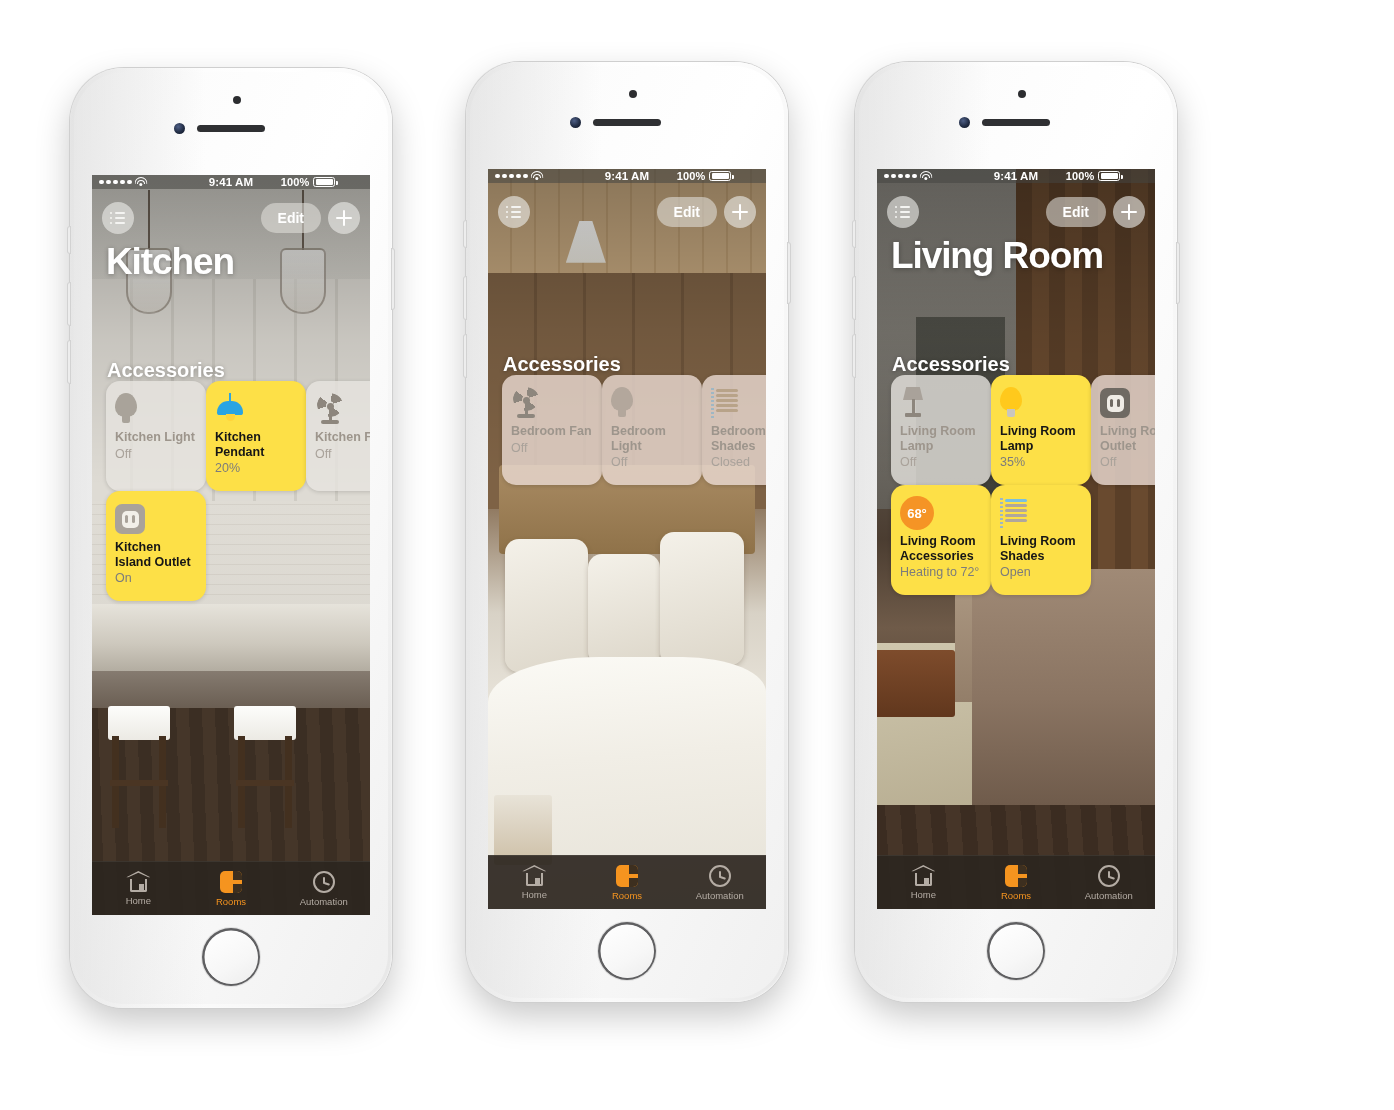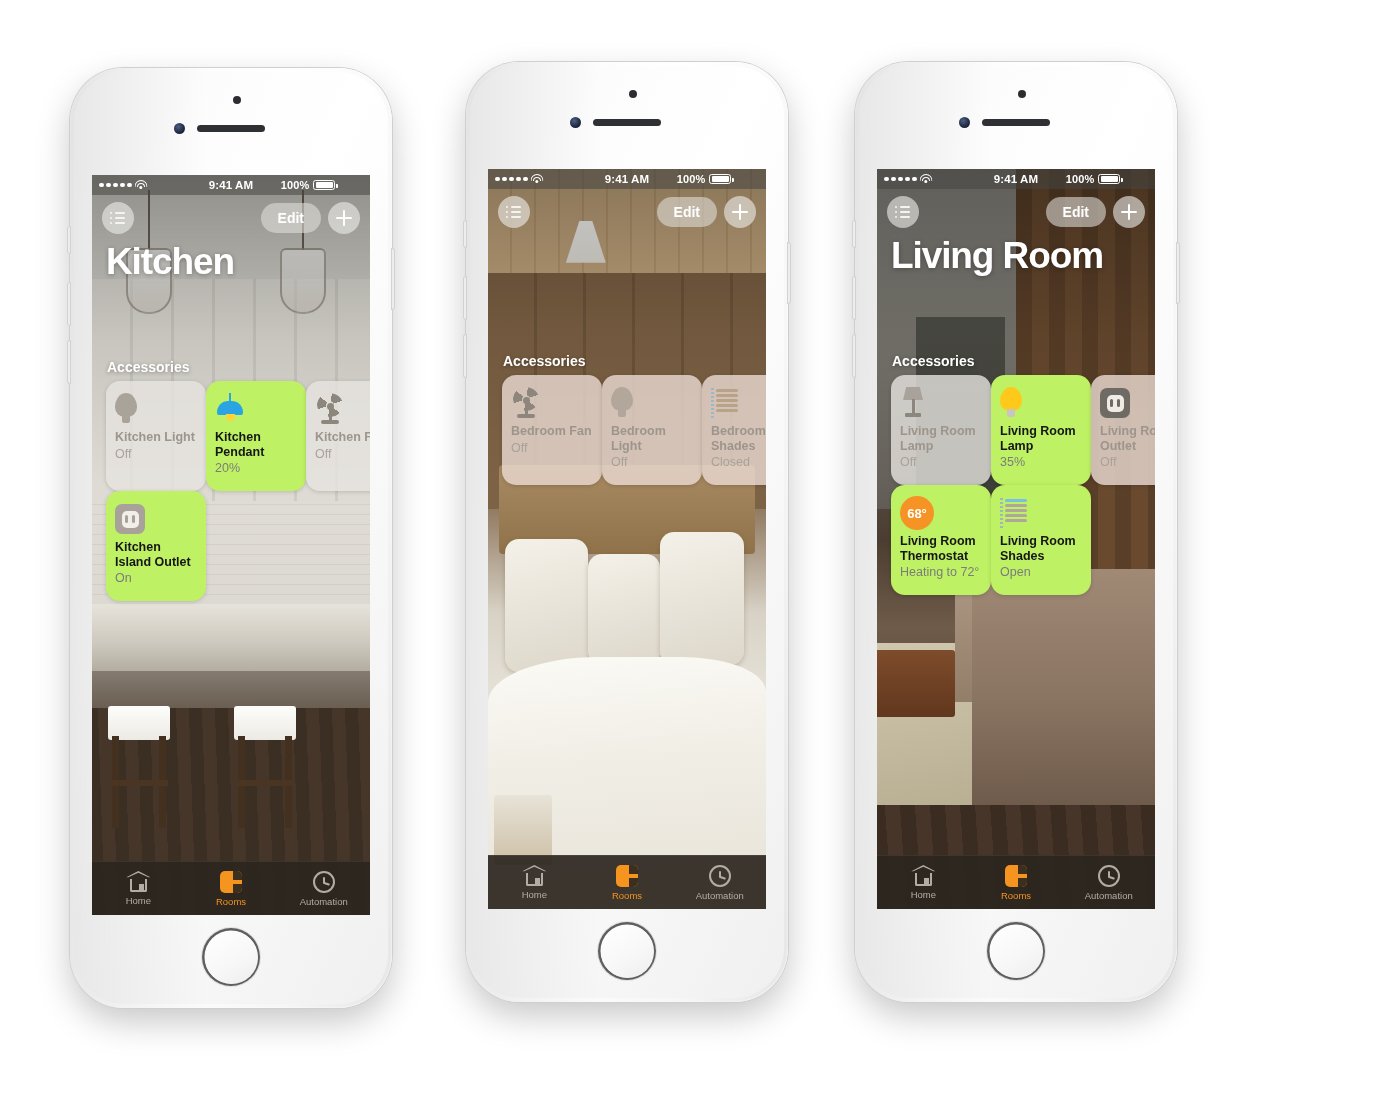--- a/index.html
+++ b/index.html
@@ -131,21 +131,21 @@
            background: linear-gradient(180deg,#a08a76,#8a7462 55%,#6f5b4b); border-radius:16px 0 0 0;}
   .l-sofa2{ position:absolute; right:0; bottom:28%; width:72%; height:16%;
            background: linear-gradient(180deg,#ab9781,#937e69); border-radius:14px 0 0 0;}
   .l-table{ position:absolute; left:-4%; bottom:26%; width:32%; height:9%;
            background: linear-gradient(180deg,#7e4c2c,#61371d); border-radius:3px;}
 
   .scrim { position:absolute; inset:0; background: linear-gradient(180deg, rgba(0,0,0,.30) 0%, rgba(0,0,0,.10) 22%, rgba(0,0,0,0) 42%); }
 
   
   .statusbar {
-    position:absolute; left:0; top:0; width:100%; height:20px;
+    position:absolute; left:0; top:0; width:100%; height:14px;
     display:flex; align-items:center; color:#fff;
     font-size:11px; font-weight:700; letter-spacing:.1px;
     background: rgba(70,70,66,.55);
     padding: 0 7px;
   }
   .sb-left { display:flex; align-items:center; gap:3px; flex:1; }
   .sig-dots { display:flex; gap:2.5px; align-items:center; }
   .sig-dots i { width:4.5px; height:4.5px; border-radius:50%; background:#fff; display:block; }
   .wifi { width:13px; height:10px; position:relative; }
   .wifi i { position:absolute; left:50%; transform:translateX(-50%); border:1.6px solid #fff;
@@ -188,37 +188,37 @@
 
   
   .room-title {
     position:absolute; left:14px; top:66px;
     color:#fff; font-size:37px; font-weight:700; letter-spacing:-1.1px;
     text-shadow: 0 1px 5px rgba(0,0,0,.30);
     white-space:nowrap;
   }
   .section-label {
     position:absolute; left:15px; top:184px;
-    color:#fff; font-size:14px; font-weight:700;
+    color:#fff; font-size:20px; font-weight:700;
     text-shadow: 0 1px 4px rgba(0,0,0,.35);
   }
 
   
   .grid {
     position:absolute; left:14px; top:206px; width:340px;
     display:flex; flex-wrap:wrap; 
   }
   .tile {
     width:100px; height:110px; border-radius:14px;
     padding:9px 9px 8px;
     display:flex; flex-direction:column;
     box-shadow: 0 1px 4px rgba(0,0,0,.16);
     overflow:hidden;
   }
-  .tile.on     { background:#bef264; }
+  .tile.on     { background:#fde047; }
   .tile.off    { background: rgba(232,228,220,.80); }
   .tile.off.warm { background: rgba(232,216,208,.82); }
   .tile.off.cool { background: rgba(230,228,222,.80); }
   .tile-icon { height:38px; display:flex; align-items:center; }
   .tile-name { font-size:12.5px; line-height:14.5px; font-weight:700; margin-top:2px; }
   .tile-state{ font-size:12.5px; line-height:15px; margin-top:2px; }
   .tile.on  .tile-name { color:#161616; }
   .tile.on  .tile-state{ color:#7c7c7c; }
   .tile.off .tile-name { color:#9d958c; }
   .tile.off .tile-state{ color:#a9a29a; }
@@ -713,21 +713,21 @@
                 </div>
               </div>
             </div>
           <div class="tile-name">Living Room Outlet</div>
           <div class="tile-state">Off</div>
         </div>
         <div class="tile on">
           <div class="tile-icon">
               <div class="ic-thermo">68°</div>
             </div>
-          <div class="tile-name">Living Room Thermostat</div>
+          <div class="tile-name">Living Room Accessories</div>
           <div class="tile-state">Heating to 72°</div>
         </div>
         <div class="tile on">
           <div class="tile-icon">
               <div class="ic-shades grey">
             <div class="cord"></div>
             <div class="slat top" style="top:1px;  width:22px;"></div>
             <div class="slat" style="top:6px;  width:22px;"></div>
             <div class="slat" style="top:11px; width:22px;"></div>
             <div class="slat" style="top:16px; width:22px;"></div>

